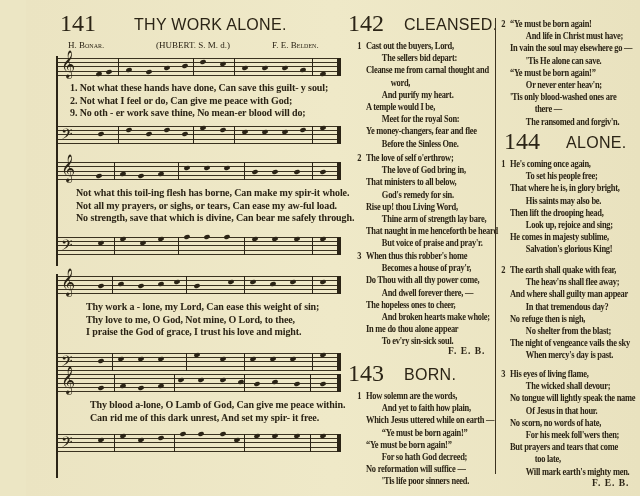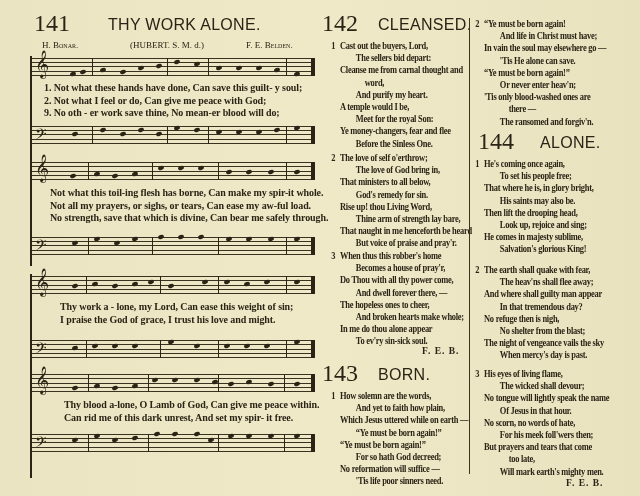--- a/index.html
+++ b/index.html
@@ -3,21 +3,21 @@
 <meta charset="utf-8">
 <style>
   html, body { margin:0; padding:0; }
   body {
     width:640px; height:496px; overflow:hidden;
     background:#ece6c4;
     font-family:"Liberation Serif","DejaVu Serif",serif;
     color:#2b2416;
     position:relative;
   }
-  .page { position:absolute; inset:0; background:linear-gradient(90deg,#ebe4c2 0%,#efe9c8 50%,#e9e2bf 100%); }
+  .page { position:absolute; inset:0; background:linear-gradient(90deg,#ebe4c2 0%,#efe9c8 50%,#e9e2bf 100%);margin-left:26px; }
   .col-left { position:absolute; left:0; top:0; width:318px; height:496px; }
   .col-mid { position:absolute; left:322px; top:0; width:146px; height:496px; }
   .col-right { position:absolute; left:474px; top:0; width:166px; height:496px; }
   .vrule { position:absolute; left:469px; top:18px; width:1px; height:456px; background:#3b3220; }
   .hymn-num { font-size:24px; font-weight:normal; letter-spacing:0; }
   .hymn-title { font-family:"Liberation Sans","DejaVu Sans",sans-serif; font-size:16px; letter-spacing:0.3px; }
   .h141 { position:absolute; left:34px; top:10px; }
   .h141 .hymn-title { position:absolute; left:74px; top:6px; white-space:nowrap;text-align:right; }
   .credits { position:absolute; top:40px; left:42px; width:270px; font-size:9px; white-space:nowrap; }
   .credits span { position:absolute; top:0; }
@@ -175,20 +175,21 @@
           <div class="note" style="left:136px;top:10px"></div>
         <div class="note" style="left:170px;top:6px"></div>
           <div class="note" style="left:192px;top:6px"></div>
         <div class="note" style="left:212px;top:8px"></div>
           <div class="note" style="left:232px;top:6px"></div>
         <div class="note" style="left:262px;top:6px"></div>
         <div class="end"></div>
       </div>
       <div class="lyric-block" style="padding-left:30px;padding-top:5px;">
         <div>Thy work a - lone, my Lord, Can ease this weight of sin;</div>
+        <div>Thy love to  me,  O  God, Not mine, O Lord, to thee,</div>
         <div>I praise the God of grace, I  trust his love and might.</div>
       </div>
       <div class="staff" style="margin-top:12px;">
         <div class="lines"></div>
         <span class="clef" style="font-size:18px;top:0">𝄢</span>
         <div class="bar" style="left:54px"></div>
           <div class="bar" style="left:128px"></div>
           <div class="bar" style="left:186px"></div>
           <div class="bar" style="left:254px"></div>
         <div class="note" style="left:40px;top:8px"></div>

